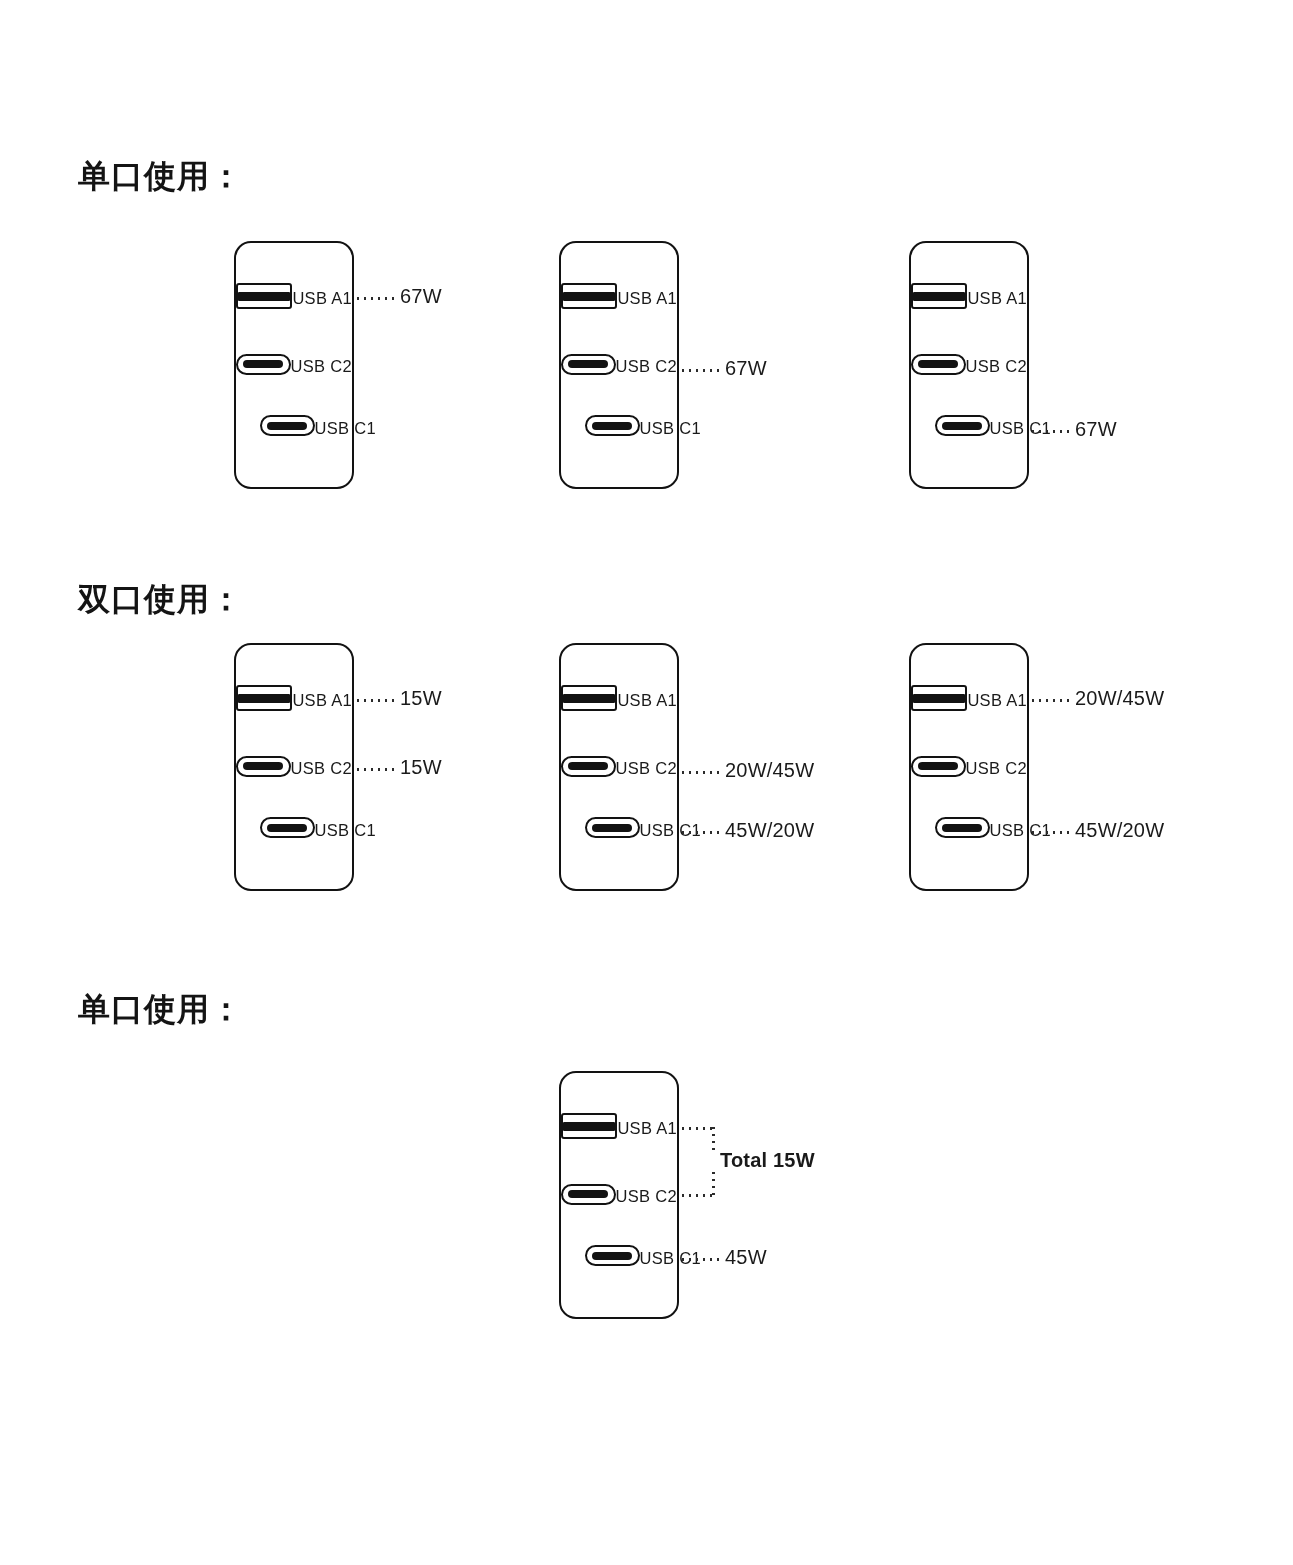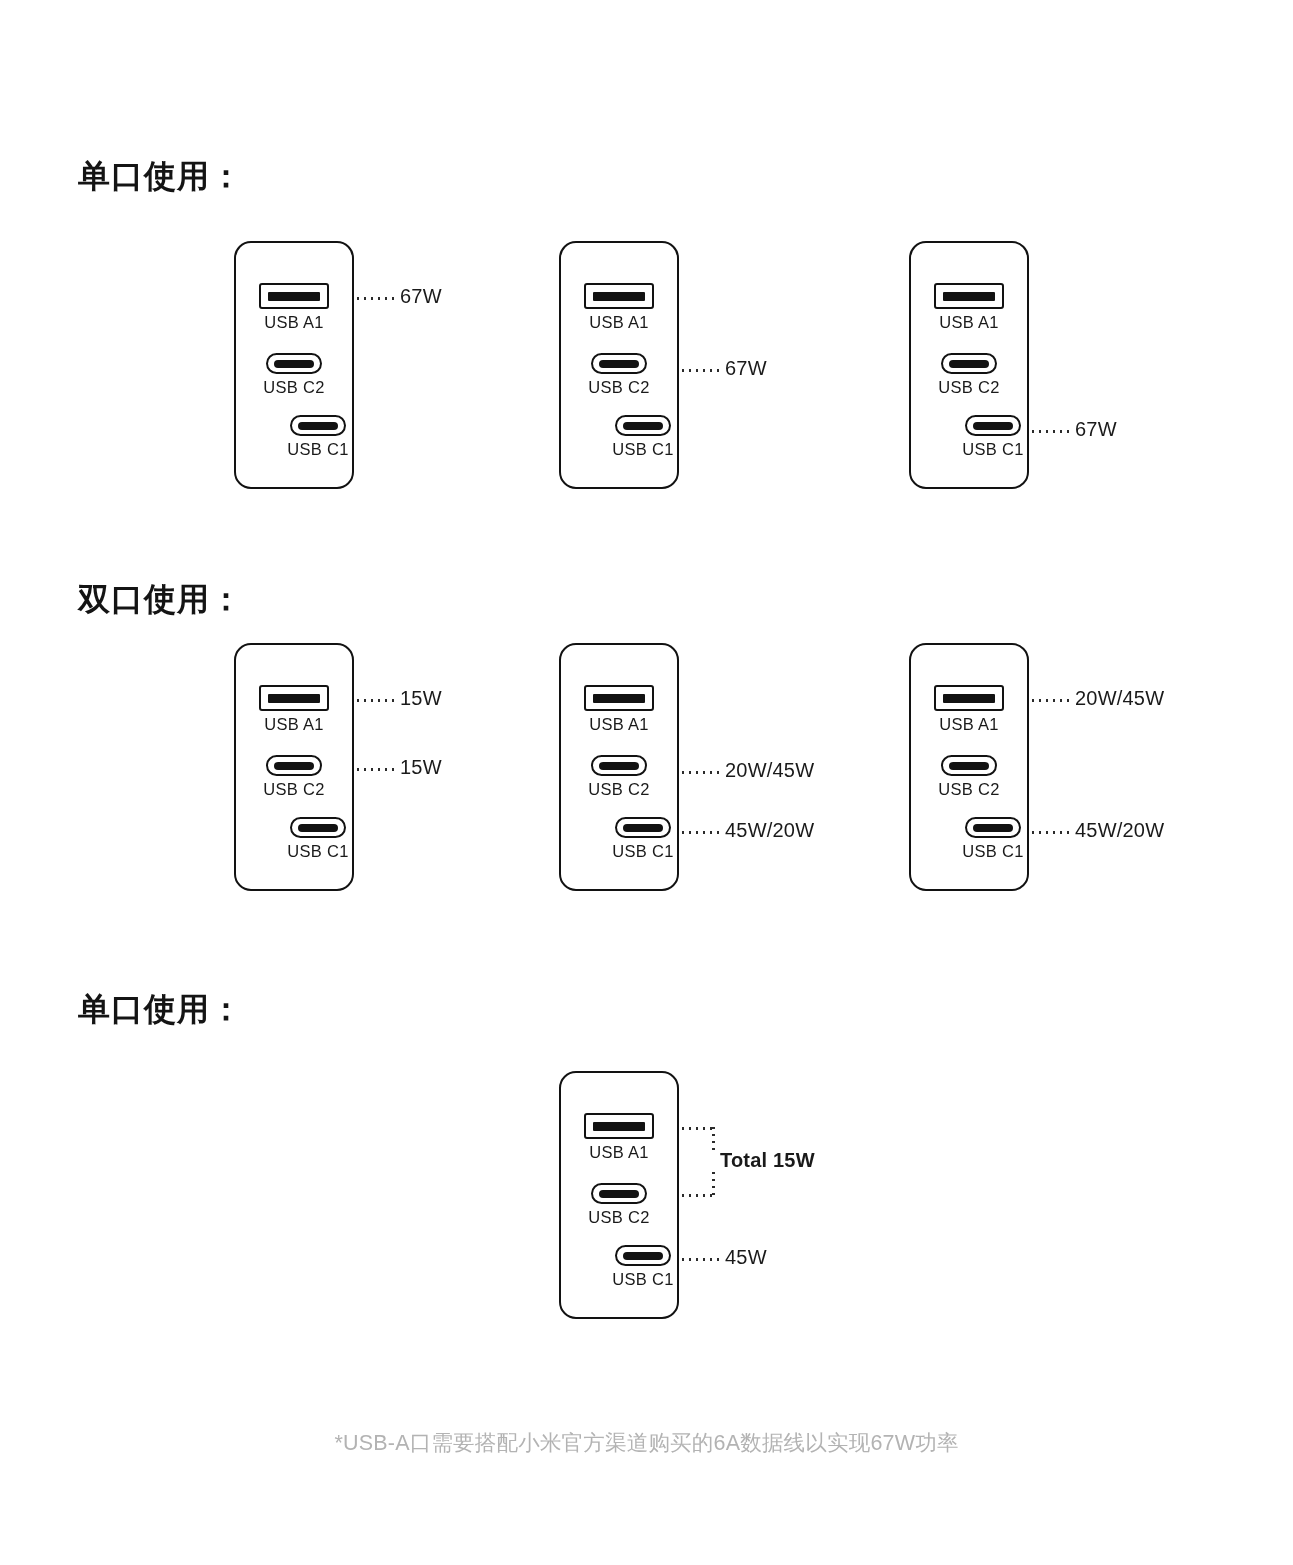--- a/index.html
+++ b/index.html
@@ -47,25 +47,25 @@
     background: #ffffff;
     box-sizing: border-box;
   }
 
   
   .port-group {
     position: absolute;
     left: 0;
     width: 100%;
     display: flex;
-    flex-direction: column;
+    flex-direction: row;
     align-items: center;
   }
   .pg-a1 { top: 40px; }
-  .pg-c2 { top: 110px; }
+  .pg-c2 { top: 110px; align-items: flex-end; }
   .pg-c1 { top: 172px; padding-left: 24px; }
 
   
   .usb-a-port {
     width: 70px;
     height: 26px;
     border: 2.6px solid #121212;
     border-radius: 3px;
     box-sizing: border-box;
     background: #ffffff;
@@ -324,15 +324,14 @@
 
   <div class="leader" style="left:682px; top:1127px; width:33px;"></div>
   <div class="leader-v" style="left:712px; top:1127px; height:26px;"></div>
   <div class="leader" style="left:682px; top:1194px; width:33px;"></div>
   <div class="leader-v" style="left:712px; top:1172px; height:25px;"></div>
   <div class="watt-label" style="left:720px; top:1150px;font-weight:bold;">Total 15W</div>
 
   <div class="leader" style="left:682px; top:1258px; width:38px;"></div>
   <div class="watt-label" style="left:725px; top:1247px;">45W</div>
 
-  <div class="footnote">*USB-A口需要搭配小米官方渠道购买的6A数据线以实现67W功率</div>
 
 </div>
 
 </body></html>

